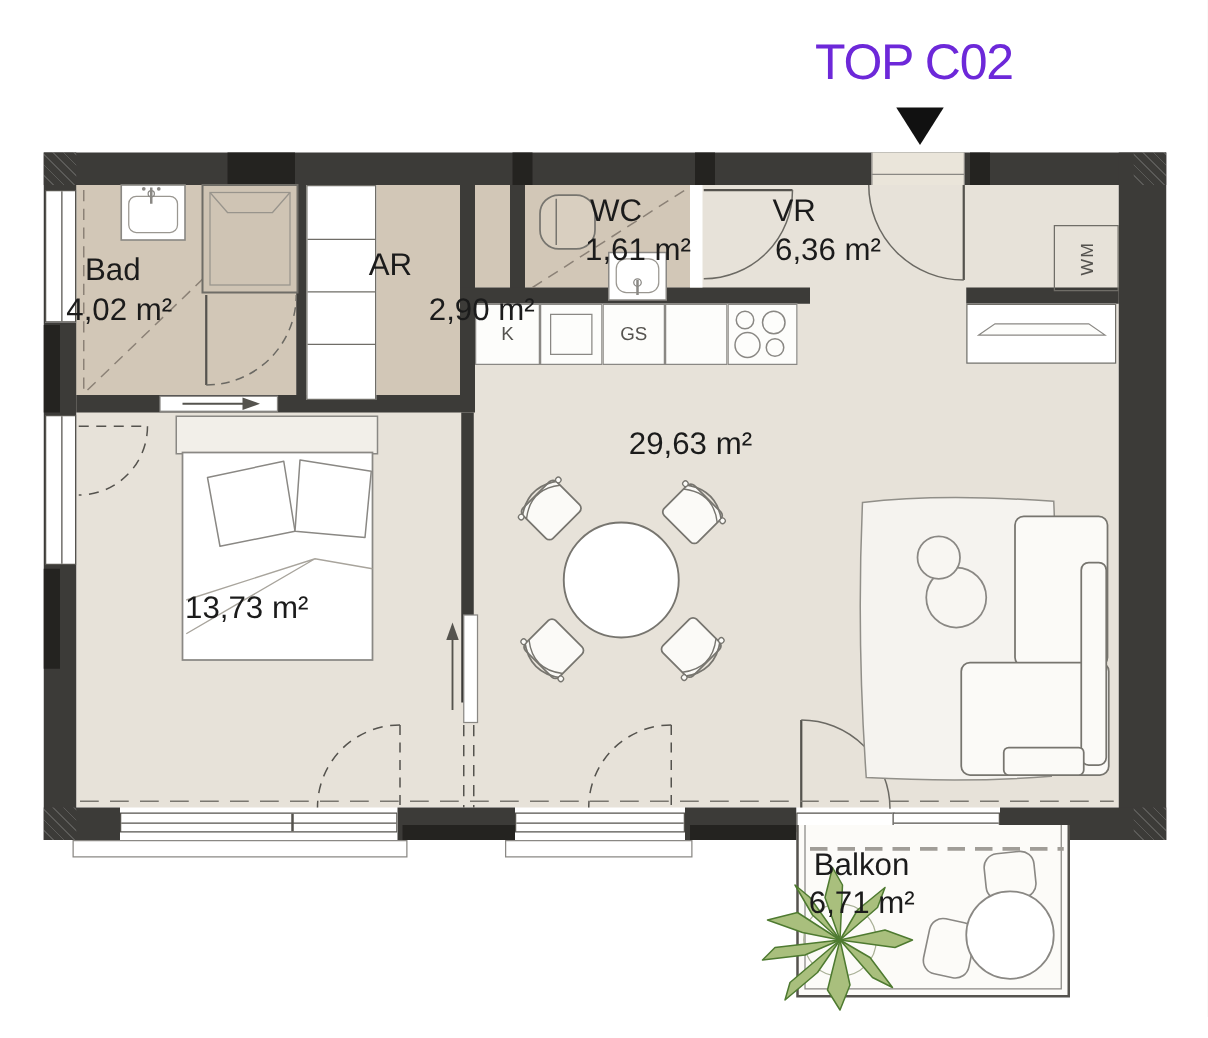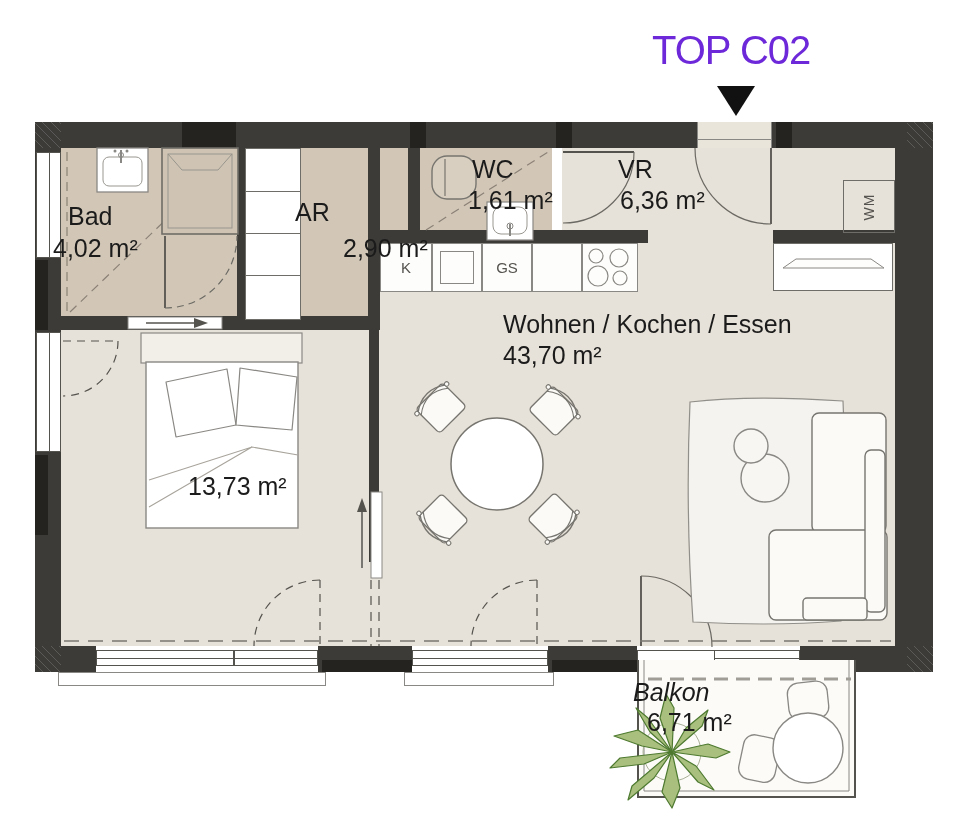--- a/index.html
+++ b/index.html
@@ -271,19 +271,18 @@
   </svg>
 
   <div class="lbl" style="left:68px;top:202px;">Bad</div>
   <div class="lbl" style="left:53px;top:234px;">4,02 m²</div>
   <div class="lbl" style="left:295px;top:198px;">AR</div>
   <div class="lbl" style="left:295px;top:234px;margin-left:48px;">2,90 m²</div>
   <div class="lbl" style="left:472px;top:155px;">WC</div>
   <div class="lbl" style="left:468px;top:186px;">1,61 m²</div>
   <div class="lbl" style="left:618px;top:155px;">VR</div>
   <div class="lbl" style="left:620px;top:186px;">6,36 m²</div>
-  <div class="lbl" style="left:503px;top:310px;">Wohnen / Kochen / Essen</div>
-  <div class="lbl" style="left:503px;top:341px;">43,70 m²</div>
-  <div class="lbl" style="left:148px;top:472px;padding-left:40px;">13,73 m²</div>
-  <div class="lbl" style="left:633px;top:678px;font-style:italic;">Balkon</div>
+  <div class="lbl" style="left:503px;top:341px;">29,63 m²</div>
+  <div class="lbl" style="left:148px;top:472px;">13,73 m²</div>
+  <div class="lbl" style="left:651px;top:678px;">Balkon</div>
   <div class="lbl" style="left:647px;top:708px;">6,71 m²</div>
 
 </div>
 
 </body></html>

